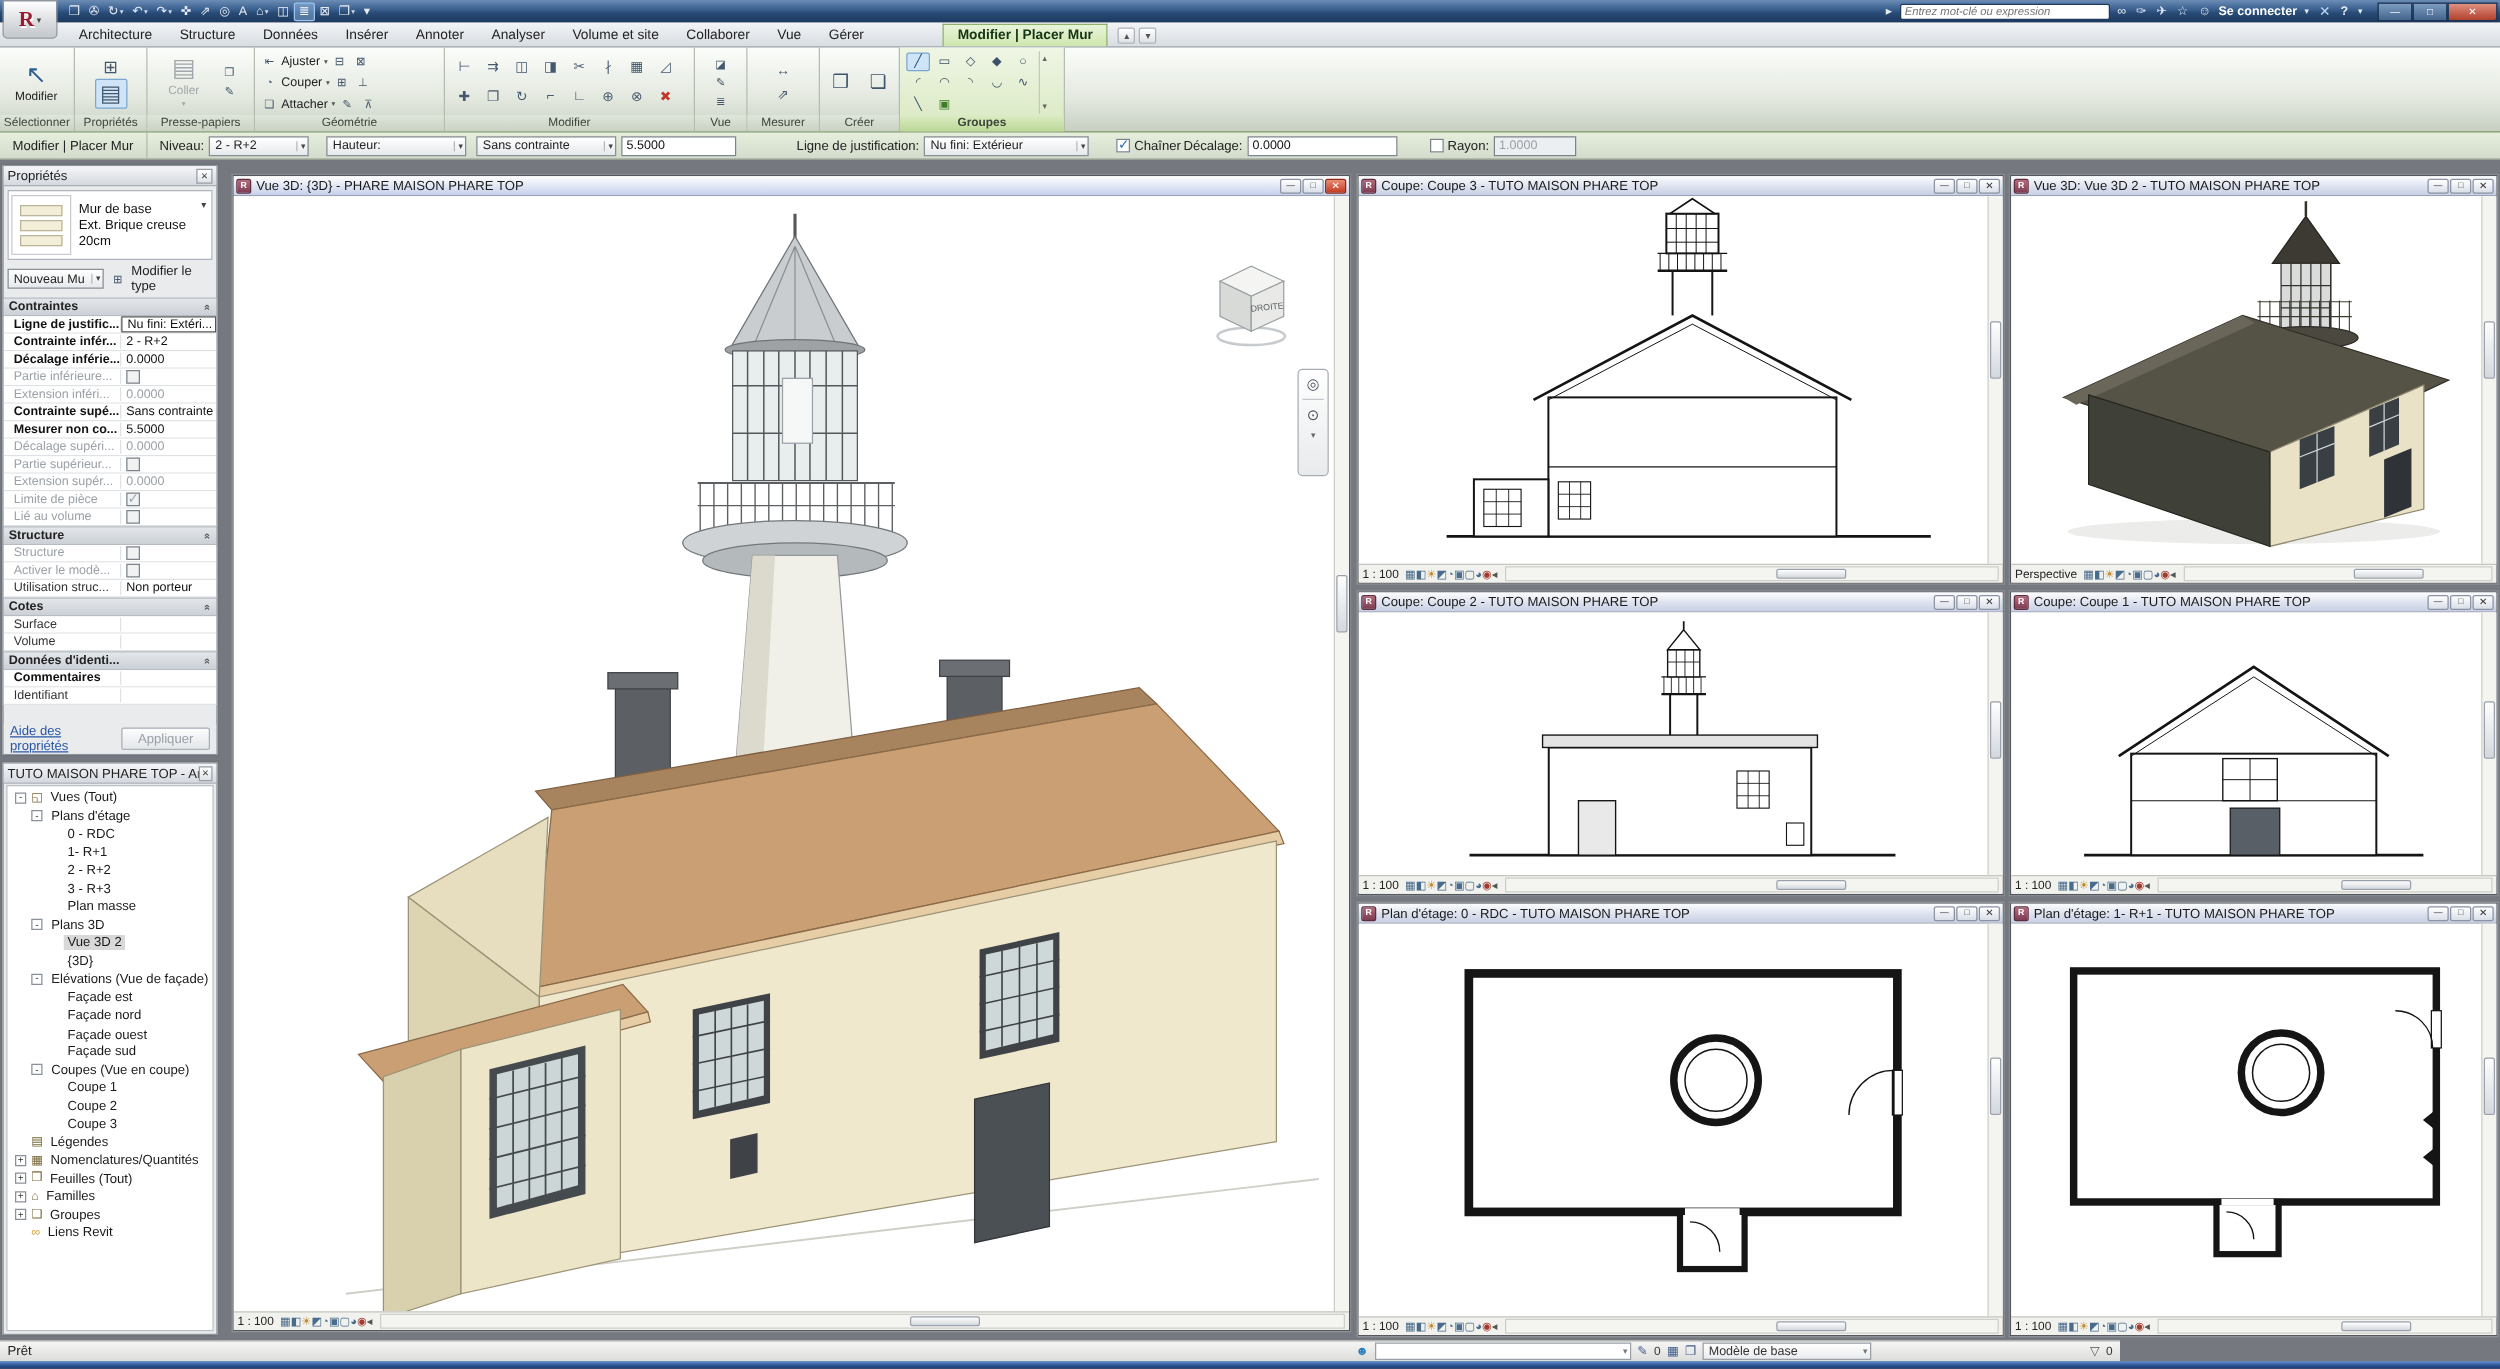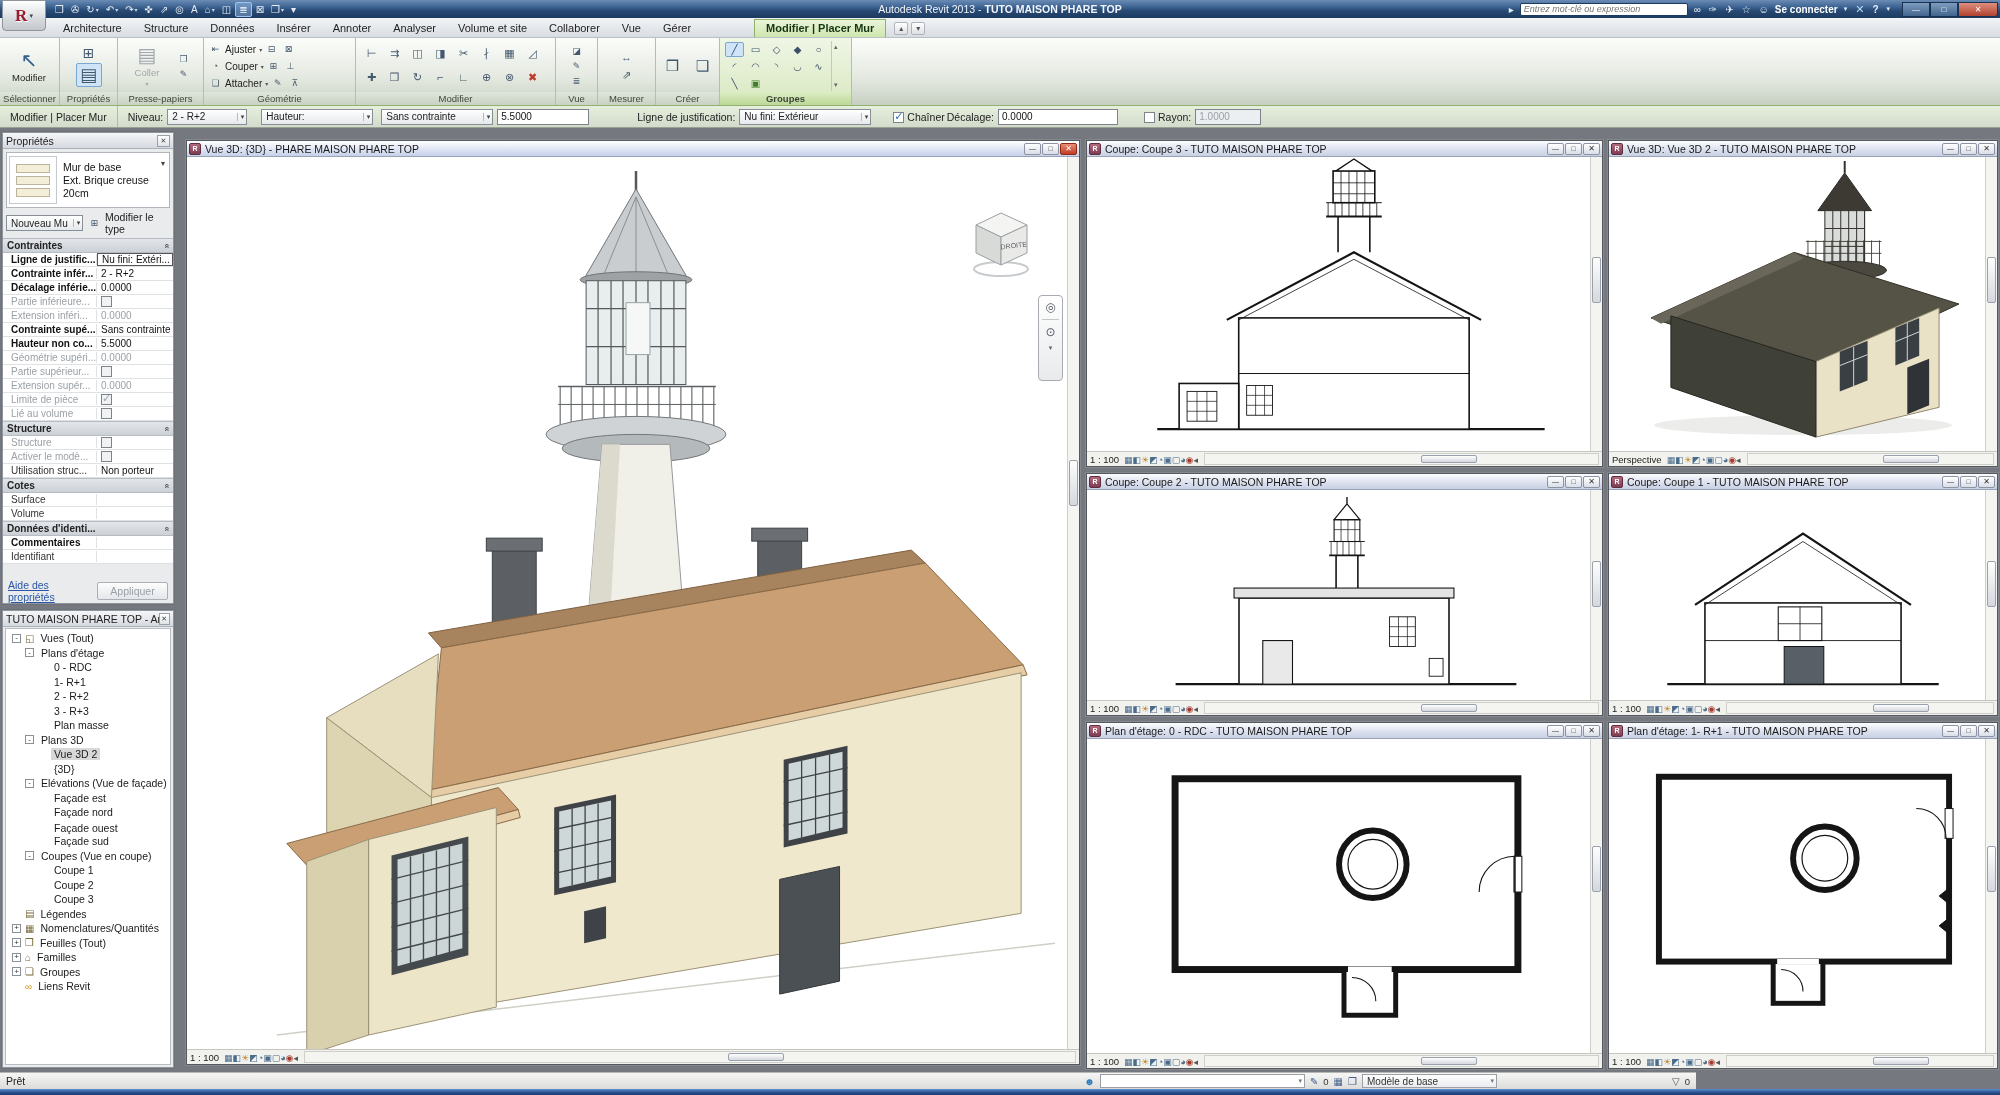--- a/index.html
+++ b/index.html
@@ -166,24 +166,20 @@
         <span class="qbtn">⇗</span>
         <span class="qbtn">◎</span>
         <span class="qbtn">A</span>
         <span class="qbtn">⌂<span class="da">▾</span></span>
         <span class="qbtn">◫</span>
         <span class="qbtn on">≣</span>
         <span class="qbtn">⊠</span>
         <span class="qbtn">❐<span class="da">▾</span></span>
         <span class="qbtn">▾</span>
       </div>
-    <div class="apptitle">
-      <span>Autodesk Revit 2013 -</span>
-      <b>TUTO MAISON PHARE TOP</b>
-    </div>
     <div class="tright">
       <span class="tico">▸</span>
       <input class="searchbox" placeholder="Entrez mot-clé ou expression" style="">
       <span class="tico">∞</span>
       <span class="tico">✑</span>
       <span class="tico">✈</span>
       <span class="tico">☆</span>
       <span class="tico">☺</span>
       <span class="signin">Se connecter</span>
       <span class="tico" style="font-size:7px">▾</span>
@@ -429,25 +425,25 @@
         </div>
         <div class="prow dis">
           <span class="pl">Extension inféri...</span>
           <span class="pv">0.0000</span>
         </div>
         <div class="prow">
           <span class="pl b">Contrainte supé...</span>
           <span class="pv">Sans contrainte</span>
         </div>
         <div class="prow">
-          <span class="pl b">Hauteur non co...</span>
+          <span class="pl b">Mesurer non co...</span>
           <span class="pv">5.5000</span>
         </div>
         <div class="prow dis">
-          <span class="pl">Géométrie supéri...</span>
+          <span class="pl">Décalage supéri...</span>
           <span class="pv">0.0000</span>
         </div>
         <div class="prow dis">
           <span class="pl">Partie supérieur...</span>
           <span class="pv">
             <i class="ckb pdis"></i>
           </span>
         </div>
         <div class="prow dis">
           <span class="pl">Extension supér...</span>

